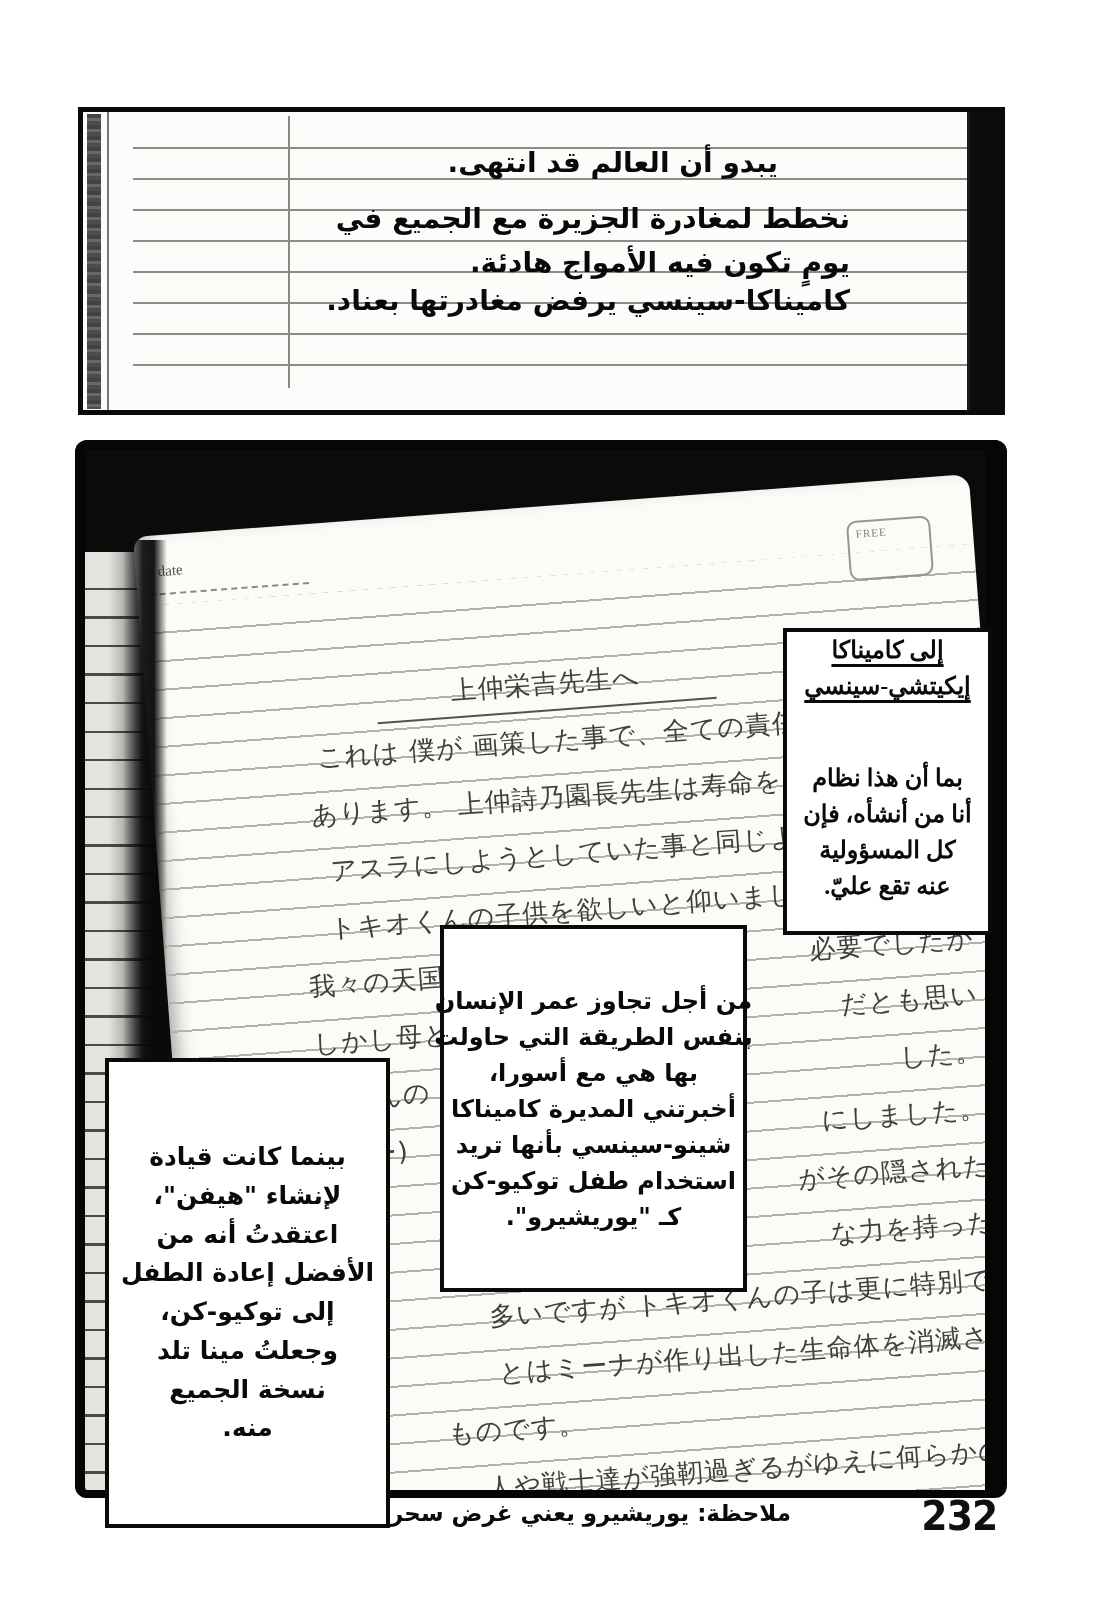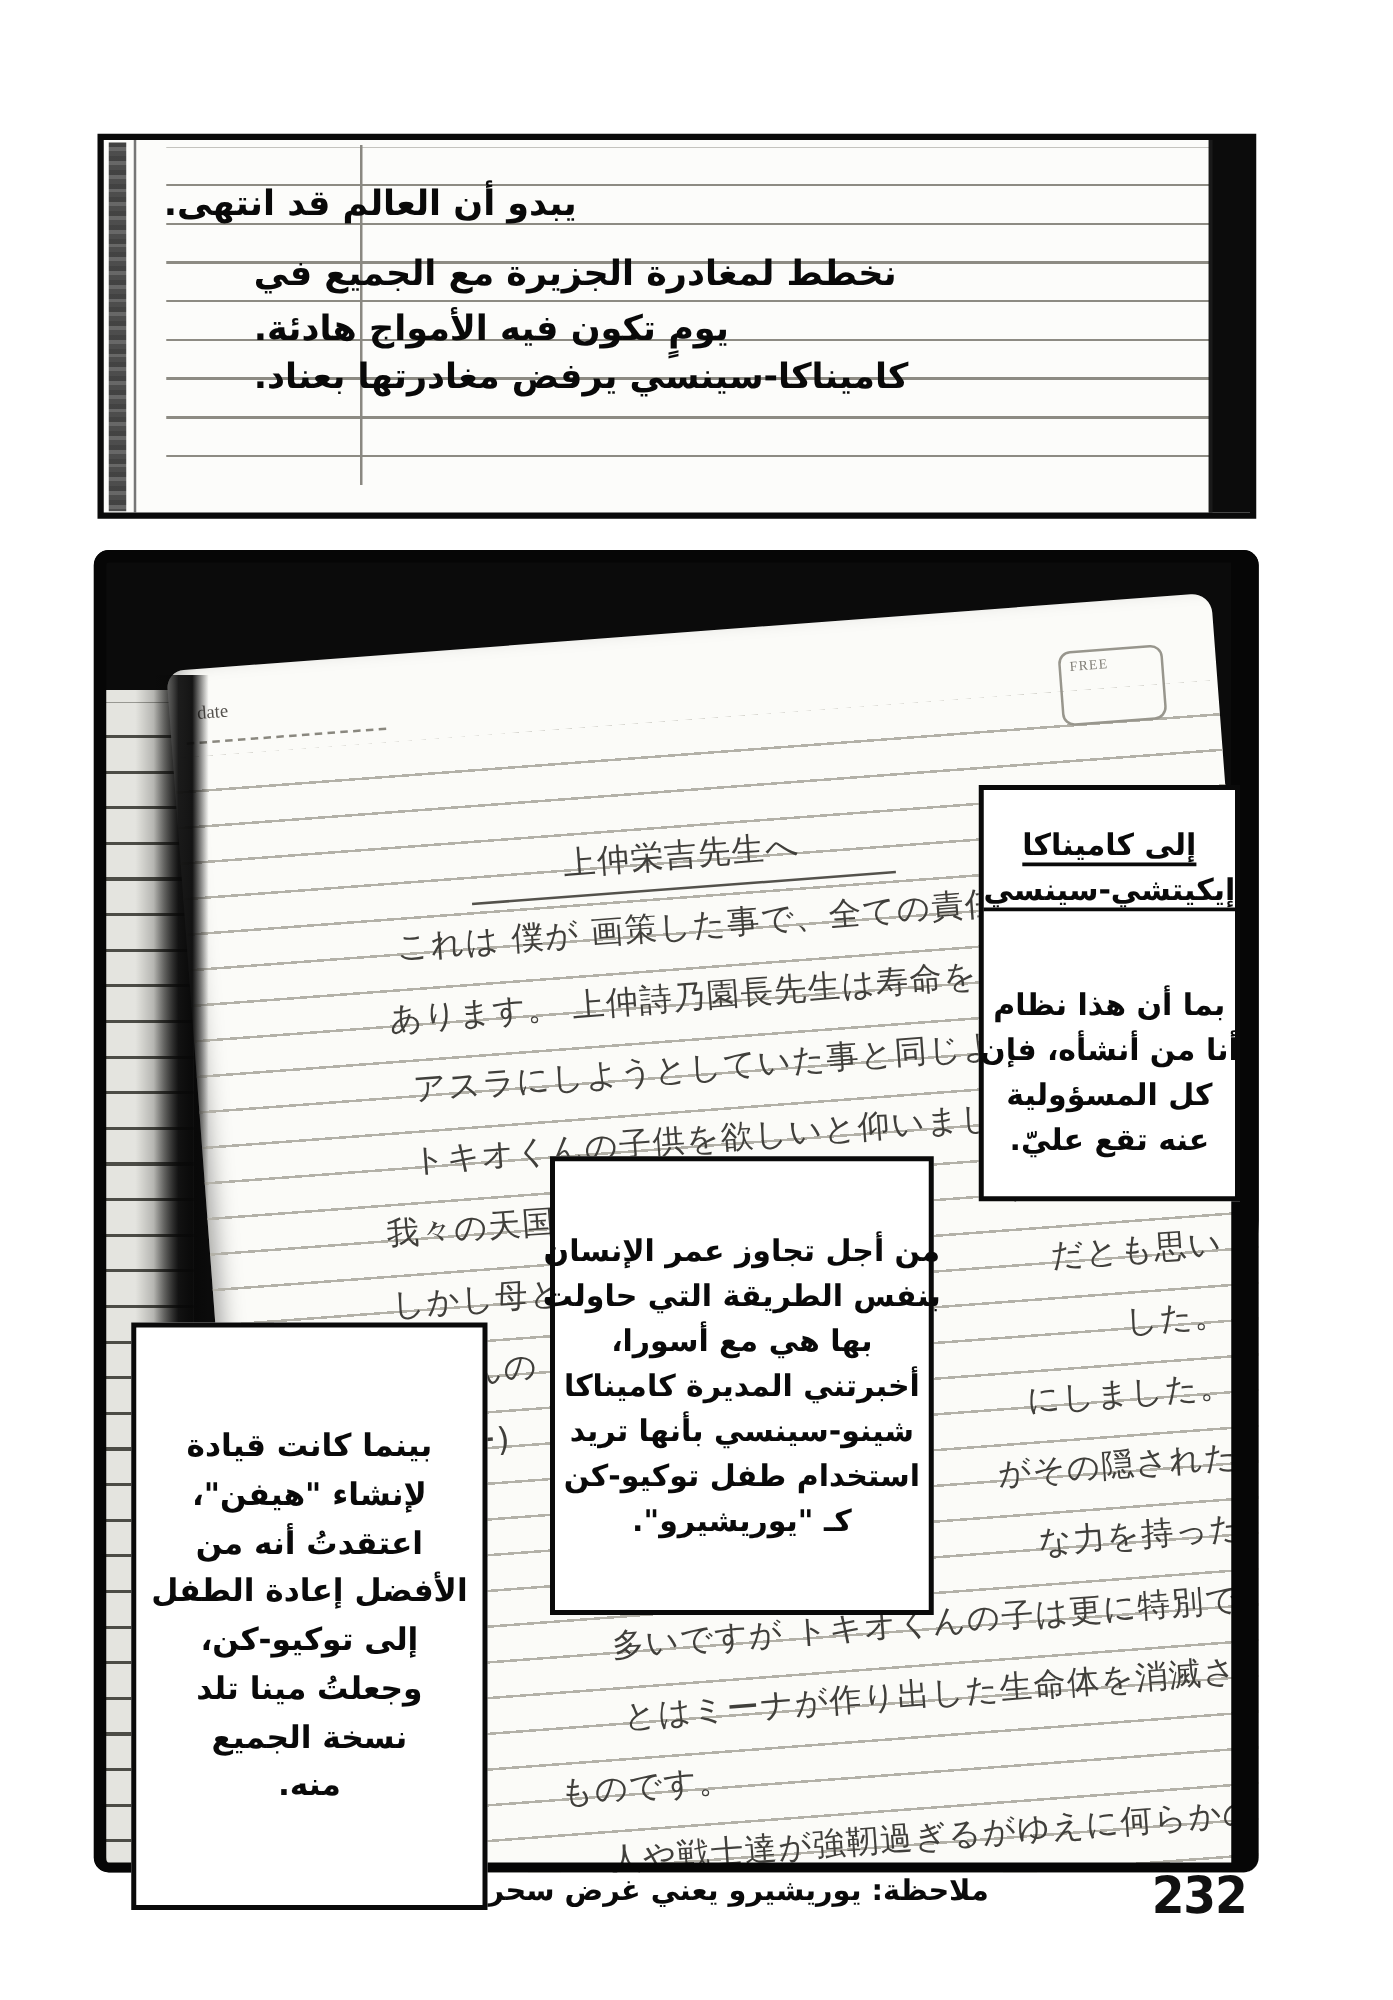--- a/index.html
+++ b/index.html
@@ -12,21 +12,21 @@
   .tp-left-strip{position:absolute;left:4px;top:2px;width:14px;height:99%;
                  background:repeating-linear-gradient(to bottom,#222 0 4px,#4d4d4d 4px 7px,#2e2e2e 7px 11px);
                  opacity:.85;}
   .tp-left-line{position:absolute;left:24px;top:0;width:2px;height:100%;background:#3d3d3d;opacity:.7;}
   .tp-rules{position:absolute;left:50px;right:28px;top:6px;bottom:26px;
             background:repeating-linear-gradient(to bottom,transparent 0 29px,#8d8b83 29px 31px);}
   .tp-margin-line{position:absolute;left:205px;top:4px;width:2px;height:272px;background:#8a8881;}
   .tp-right-strip{position:absolute;right:0;top:0;width:30px;height:100%;background:#0c0c0c;
                   border-left:3px solid #1a1a1a;}
   .tp-text{position:absolute;left:120px;right:150px;top:34px;display:flex;flex-direction:column;
-           align-items:flex-end;direction:rtl;color:#090909;font-weight:bold;font-size:28px;line-height:1.2;}
+           align-items:flex-start;direction:rtl;color:#090909;font-weight:bold;font-size:28px;line-height:1.2;}
   .tp-line{white-space:nowrap;}
   .tp-line:nth-of-type(1){margin-bottom:22px;transform:translateX(-72px);}
   .tp-line:nth-of-type(2){margin-bottom:11px;}
   .tp-line:nth-of-type(3){margin-bottom:4px;}
 
   
   .main-panel{position:absolute;left:75px;top:440px;width:932px;height:1058px;background:#0b0b0b;
               border-radius:12px;overflow:hidden;}
   .behind-strip{position:absolute;left:8px;top:112px;width:72px;bottom:6px;background:#e4e4df;z-index:1;}
   .behind-strip .bs-rules{position:absolute;inset:10px 0 0 0;
@@ -72,21 +72,21 @@
 
   .panel-frame{position:absolute;inset:0;border:10px solid #060606;border-right-width:22px;
         border-bottom-width:8px;border-radius:12px;pointer-events:none;z-index:3;}
 
   
   .caption-box{position:absolute;background:#ffffff;border:4px solid #0a0a0a;z-index:5;
         direction:rtl;color:#0a0a0a;font-weight:bold;text-align:center;
         display:flex;flex-direction:column;align-items:center;}
   .caption-line{font-size:24px;line-height:1.5;white-space:nowrap;}
   .caption-line.underlined{text-decoration:underline;text-decoration-thickness:2.5px;text-underline-offset:6px;}
-  .box-right{left:783px;top:628px;width:201px;height:299px;padding-top:26px;}
+  .box-right{left:783px;top:628px;width:201px;height:299px;font-family:Liberation Serif, serif;}
   .box-right .gap{height:56px;}
   .box-middle{left:440px;top:925px;width:299px;height:359px;justify-content:center;}
   .box-left{left:105px;top:1058px;width:277px;height:462px;justify-content:center;}
   .box-left .caption-line{font-size:25px;line-height:1.55;}
 
   
   .footnote{position:absolute;left:300px;top:1500px;width:560px;text-align:center;direction:rtl;
         font-weight:bold;font-size:23px;color:#0a0a0a;}
   .page-number{position:absolute;left:918px;top:1492px;font-size:41px;font-weight:bold;color:#111;
         transform:scaleX(.92);letter-spacing:-1px;}

